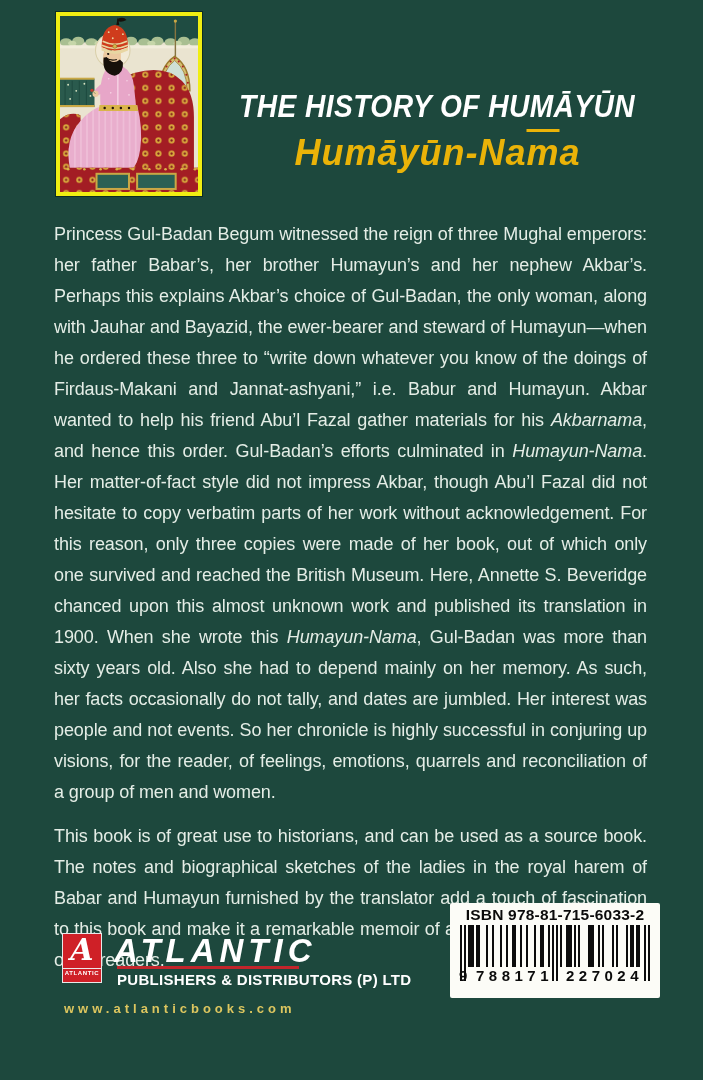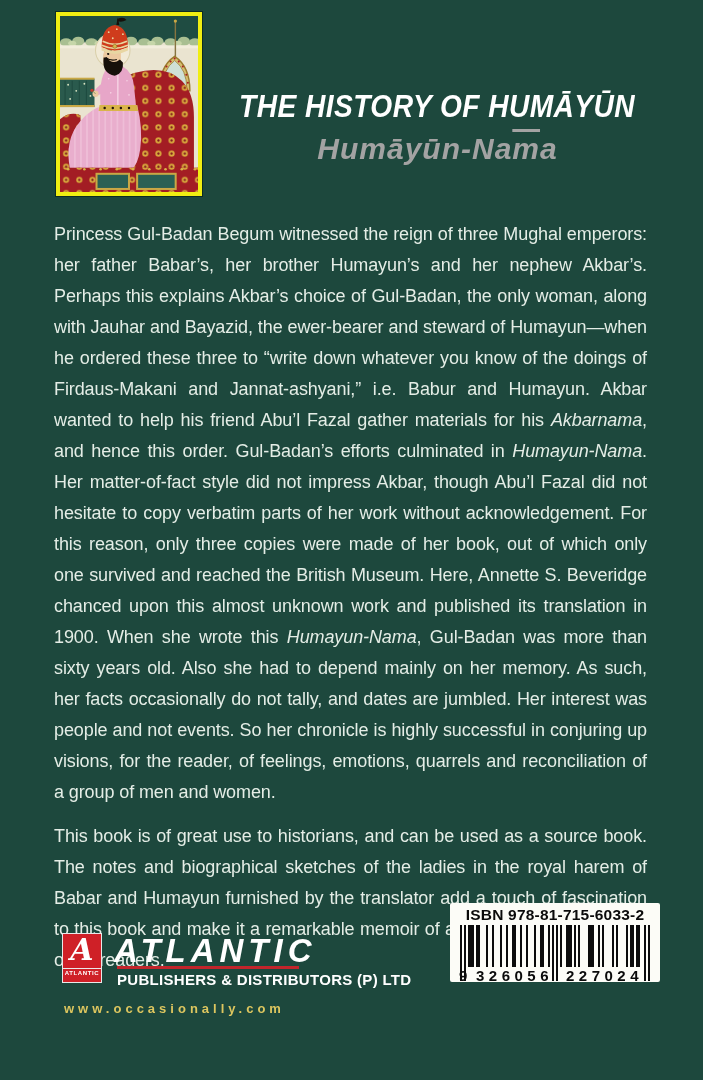--- a/index.html
+++ b/index.html
@@ -19,21 +19,21 @@
   .painting-frame svg { display:block; width:100%; height:100%; }
 
   
   .titles { position:absolute; left:205px; top:88px; width:465px; text-align:center;font-style:italic; }
   .main-title {
     color:#ffffff; font-weight:bold; font-size:32px; letter-spacing:0.5px;
     display:inline-block; transform:scaleX(0.88); transform-origin:center;
     white-space:nowrap;
   }
   .sub-title {
-    margin-top:7px; color:#a3a3a3; font-weight:bold; font-size:30px;
+    margin-top:7px; color:#eab308; font-weight:bold; font-size:36px;
     letter-spacing:1px; white-space:nowrap;
   }
   .sub-title .ovl { text-decoration:overline; text-decoration-thickness:3px; }
 
   
   .blurb {
     position:absolute; left:54px; top:219px; width:593px;
     color:#e4ede6; font-size:18px; line-height:31px; text-align:justify;
     letter-spacing:-0.1px;
   }
@@ -64,21 +64,21 @@
     position:absolute; left:117px; top:971px; color:#ffffff;
     font-weight:bold; font-size:15px; letter-spacing:0.3px; white-space:nowrap;
   }
   .website {
     position:absolute; left:64px; top:1001px; color:#ddc65f;
     font-weight:bold; font-size:13px; letter-spacing:4px; white-space:nowrap;
   }
 
   
   .barcode-box {
-    position:absolute; left:450px; top:903px; width:210px; height:79px;
+    position:absolute; left:450px; top:903px; width:210px; height:95px;
     background:#fcfcf7; border-radius:2px; text-align:center; color:#0b0b0b;
   }
   .isbn-label {
     font-size:15.5px; font-weight:bold; letter-spacing:0.2px;
     margin-top:3px; white-space:nowrap;
   }
   .bars-wrap { position:relative; width:190px; height:58px; margin:1px auto 0; }
   .bars-wrap svg { position:absolute; left:0; top:0; }
   .bar-digits {
     position:absolute; left:0; top:42px; width:190px; height:16px;
@@ -248,21 +248,21 @@
     <p><span>This book is of great use to historians, and can be used as a source book. The notes and biographical sketches of the ladies in the royal harem of Babar and Humayun furnished by the translator add a touch of fascination to this book and make it a remarkable memoir of a Mughal princess for the other readers.</span></p>
   </div>
 
   <div class="logo-box">
     <span class="logo-a">A</span>
     <span class="logo-small">ATLANTIC</span>
   </div>
   <div class="brand-word">ATLANTIC</div>
   <div class="brand-rule"></div>
   <div class="brand-tagline">PUBLISHERS &amp; DISTRIBUTORS (P) LTD</div>
-  <div class="website">www.occasionally.com</div>
+  <div class="website">www.atlanticbooks.com</div>
 
   <div class="barcode-box">
     <div class="isbn-label">ISBN 978-81-715-6033-2</div>
     <div class="bars-wrap">
         <svg width="190" height="58" viewBox="0 0 190 58" fill="#0b0b0b" xmlns="http://www.w3.org/2000/svg">
           <rect x="0" y="0" width="2" height="56"></rect>
           <rect x="4" y="0" width="2" height="56"></rect>
           <rect x="8" y="0" width="2" height="42"></rect>
           <rect x="10" y="0" width="2" height="42"></rect>
           <rect x="12" y="0" width="2" height="42"></rect>
@@ -298,19 +298,19 @@
           <rect x="166" y="0" width="2" height="42"></rect>
           <rect x="170" y="0" width="2" height="42"></rect>
           <rect x="172" y="0" width="2" height="42"></rect>
           <rect x="176" y="0" width="2" height="42"></rect>
           <rect x="178" y="0" width="2" height="42"></rect>
           <rect x="184" y="0" width="2" height="56"></rect>
           <rect x="188" y="0" width="2" height="56"></rect>
         </svg>
       <div class="bar-digits">
         <span class="d9">9</span>
-        <span class="g1">326056</span>
+        <span class="g1">788171</span>
         <span class="g2">227024</span>
       </div>
     </div>
   </div>
 
 </div>
 
 </body></html>

